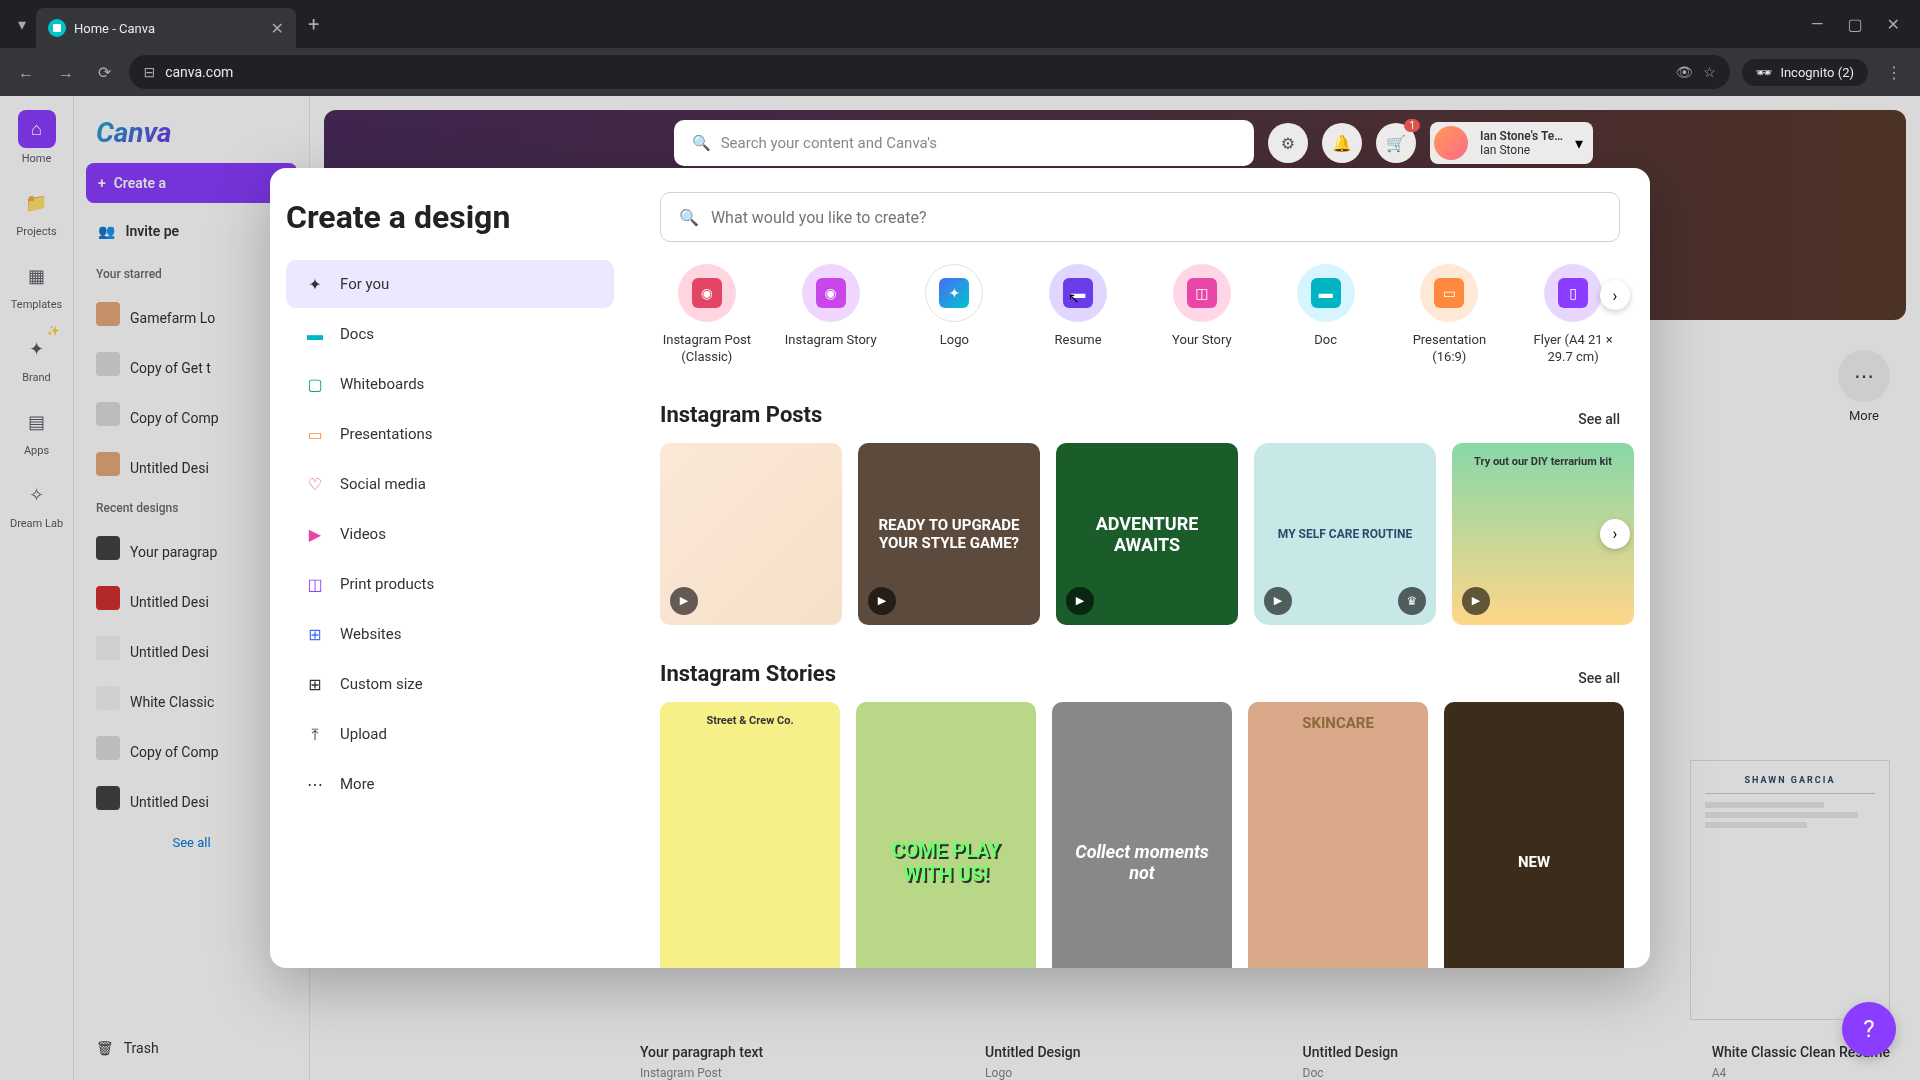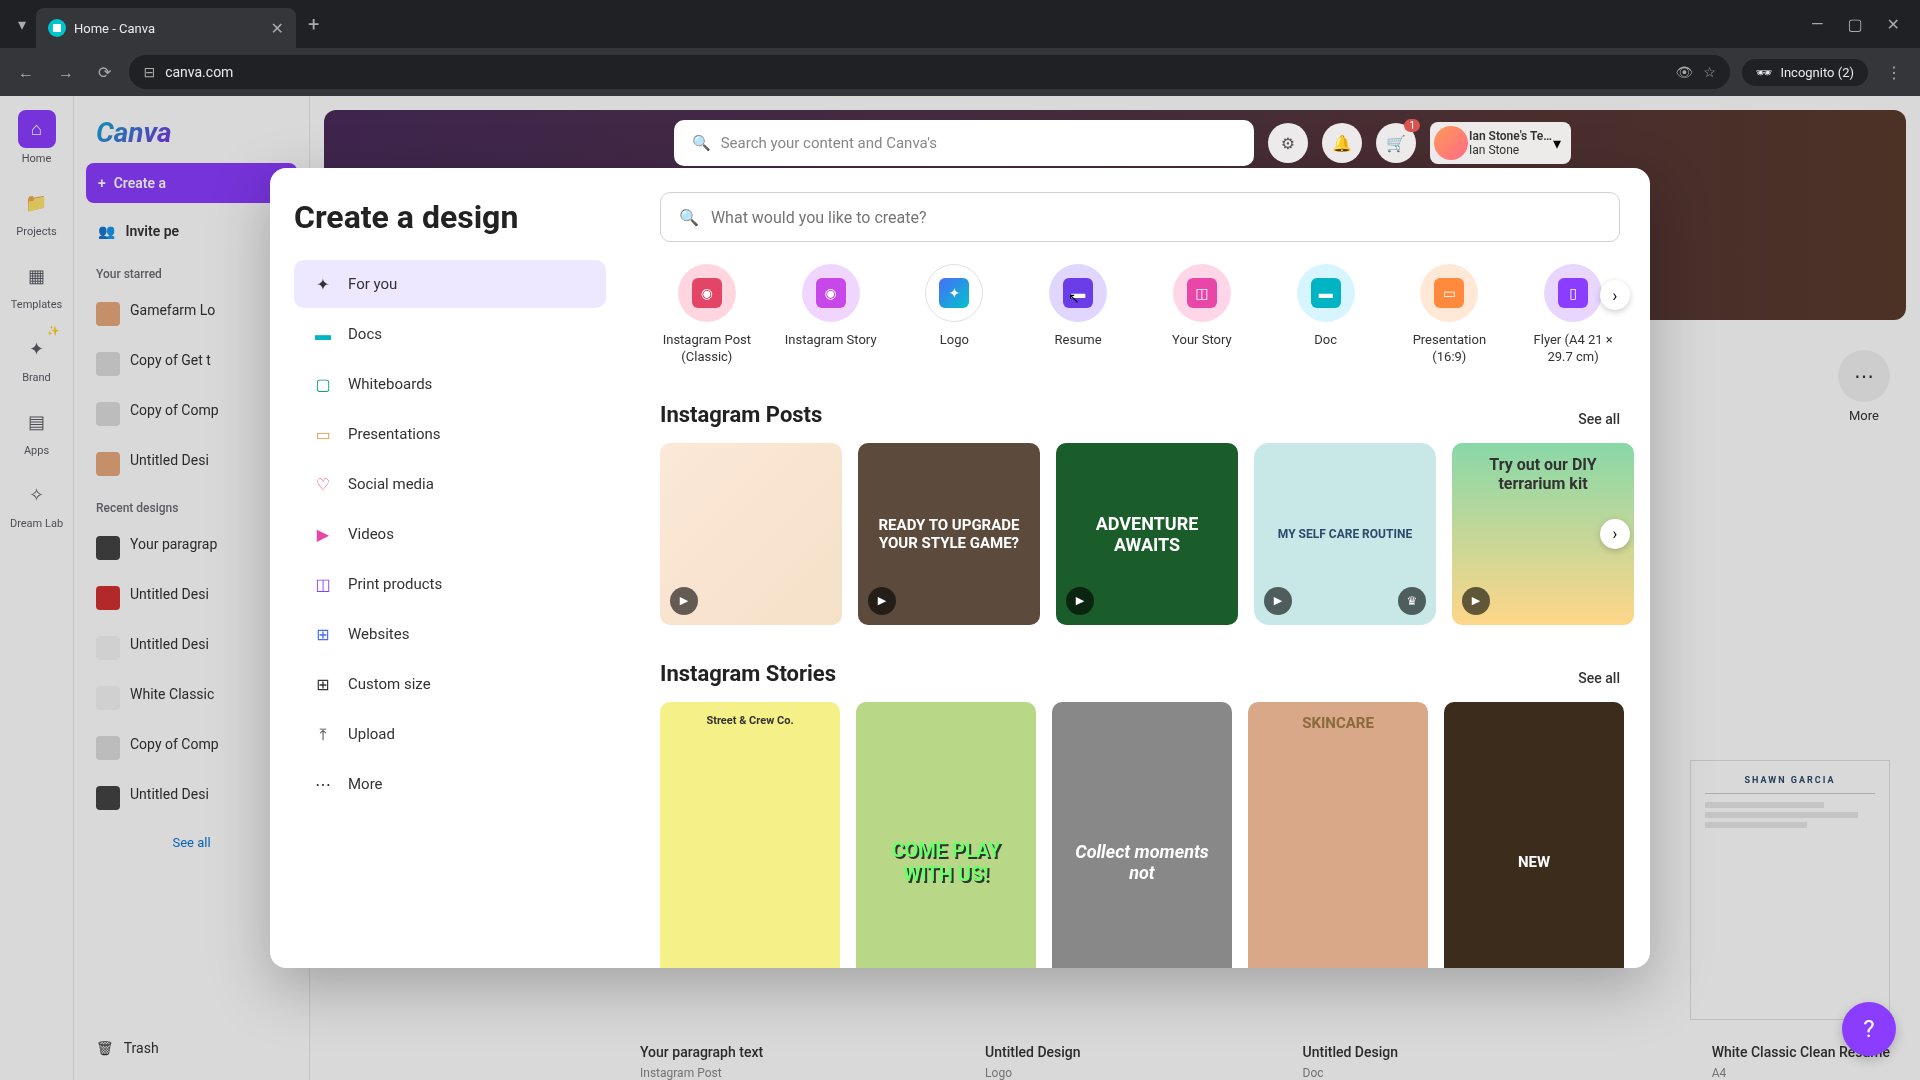--- a/index.html
+++ b/index.html
@@ -33,48 +33,48 @@
 .rail-icon.plain { color: #5b5b66; }
 .rail-icon.star { position: relative; }
 .rail-icon.star::after { content: "✨"; position: absolute; top: -4px; right: -4px; font-size: 10px; }
 
 
 .side-panel { width: 236px; background: #fff; border-right: 1px solid #e8e8ea; padding: 14px 12px; display: flex; flex-direction: column; gap: 8px; }
 .canva-logo { font-weight: 700; font-size: 28px; background: linear-gradient(135deg, #00c4cc, #7d2ae8, #ff4081); -webkit-background-clip: text; background-clip: text; color: transparent; padding: 6px 10px; font-style: italic; }
 .create-btn { background: #8b3dff; color: #fff; border-radius: 8px; padding: 12px; font-weight: 600; font-size: 14px; display: flex; align-items: center; gap: 8px; cursor: pointer; }
 .invite-btn { padding: 12px; font-weight: 600; font-size: 14px; display: flex; align-items: center; gap: 10px; cursor: pointer; color: #333; }
 .section-label { font-size: 12px; color: #6b6b76; padding: 8px 10px 4px; font-weight: 500; }
-.side-item { padding: 9px 10px; display: flex; align-items: flex-start; gap: 10px; cursor: pointer; border-radius: 6px; font-size: 14px; color: #333; }
+.side-item { padding: 9px 10px; display: flex; align-items: flex-end; gap: 10px; cursor: pointer; border-radius: 6px; font-size: 14px; color: #333; }
 .side-thumb { width: 24px; height: 24px; border-radius: 4px; background: #ddd; flex-shrink: 0; }
 .side-thumb.red { background: #d32f2f; }
 .side-thumb.orange { background: #e8a87c; }
 .side-thumb.white-t { background: #f5f5f5; }
 .side-thumb.dark { background: #444; }
 .see-all-link { color: #0b76d8; font-size: 13px; text-align: center; padding: 8px; cursor: pointer; }
 .trash-item { margin-top: auto; padding: 10px; display: flex; align-items: center; gap: 10px; cursor: pointer; font-size: 14px; color: #333; }
 
 
 .main-bg { flex: 1; position: relative; background: #fff; }
 .hero-banner { position: absolute; top: 14px; left: 14px; right: 14px; height: 210px; background: linear-gradient(90deg, #4a2c5c 0%, #5a3a2c 100%); border-radius: 12px; }
 .top-bar { position: absolute; top: 24px; left: 0; right: 0; display: flex; align-items: center; padding: 0 24px; gap: 14px; z-index: 1; }
 .main-search { flex: 1; max-width: 580px; margin-left: 340px; background: #fff; border-radius: 10px; height: 46px; display: flex; align-items: center; padding: 0 18px; gap: 10px; color: #888; font-size: 15px; }
 .top-icon { width: 40px; height: 40px; border-radius: 50%; display: flex; align-items: center; justify-content: center; cursor: pointer; color: #555; background: rgba(255,255,255,0.9); }
 .cart-badge { position: relative; }
 .cart-badge::after { content: attr(data-count); position: absolute; top: -4px; right: -4px; background: #d9534f; color: #fff; font-size: 10px; border-radius: 10px; padding: 1px 5px; }
-.user-chip { display: flex; align-items: center; gap: 1px; background: rgba(255,255,255,0.9); border-radius: 8px; padding: 4px 10px 4px 4px; cursor: pointer; }
+.user-chip { display: flex; align-items: center; gap: 12px; background: rgba(255,255,255,0.9); border-radius: 8px; padding: 4px 10px 4px 4px; cursor: pointer; }
 .avatar { width: 34px; height: 34px; border-radius: 50%; background: linear-gradient(135deg, #ff9a56, #ff6a88); }
 .user-text { font-size: 12px; color: #333; line-height: 1.2; }
 .chip-row { position: absolute; top: 254px; right: 30px; display: flex; gap: 18px; }
 .chip { display: flex; flex-direction: column; align-items: center; gap: 6px; font-size: 13px; color: #333; }
 .chip-circle { width: 52px; height: 52px; border-radius: 50%; background: #f1f1f3; display: flex; align-items: center; justify-content: center; font-size: 20px; }
 
 
 .modal-backdrop { position: absolute; inset: 0; background: rgba(0,0,0,0.15); display: flex; align-items: flex-start; justify-content: center; padding-top: 72px; }
 .modal { background: #fff; border-radius: 16px; width: 1380px; height: 800px; display: flex; position: relative; overflow: hidden; box-shadow: 0 20px 60px rgba(0,0,0,0.25); }
-.modal-left { width: 360px; padding: 30px 24px; }
+.modal-left { width: 360px; padding: 30px 16px; }
 .modal-title { font-size: 32px; font-weight: 700; color: #222; margin-bottom: 24px; }
 .cat-item { padding: 13px 18px; display: flex; align-items: center; gap: 14px; cursor: pointer; border-radius: 10px; font-size: 15px; color: #333; margin-bottom: 2px; }
 .cat-item.active { background: #ede7ff; }
 .cat-icon { width: 22px; height: 22px; display: flex; align-items: center; justify-content: center; font-size: 16px; }
 
 .modal-main { flex: 1; padding: 24px 30px; overflow-y: auto; position: relative; }
 .modal-search { width: 100%; border: 1px solid #d0d0d6; border-radius: 10px; height: 50px; display: flex; align-items: center; padding: 0 18px; gap: 12px; font-size: 16px; color: #888; margin-bottom: 22px; }
 .modal-search input { border: none; outline: none; flex: 1; font-size: 16px; }
 
 .type-row { display: flex; gap: 30px; margin-bottom: 36px; position: relative; }
@@ -439,21 +439,21 @@
           <div class="thumb t3">
               <div class="thumb-text" style="font-size:18px">ADVENTURE AWAITS</div>
               <div class="play-badge">▶</div>
             </div>
           <div class="thumb t4">
               <div class="thumb-text" style="color:#2c4a6c;font-size:12px">MY SELF CARE ROUTINE</div>
               <div class="play-badge">▶</div>
               <div class="crown-badge">♛</div>
             </div>
           <div class="thumb t5">
-              <div class="thumb-text" style="color:#333;font-size:16px;align-items:flex-start">Try out our DIY terrarium kit</div>
+              <div class="thumb-text" style="color:#333;font-size:11px;align-items:flex-start">Try out our DIY terrarium kit</div>
               <div class="play-badge">▶</div>
             </div>
           <div class="scroll-next" style="top:76px">
               <span>›</span>
             </div>
         </div>
 
         <div class="section-head">
           <div class="section-title">Instagram Stories</div>
           <div class="see-all">See all</div>

